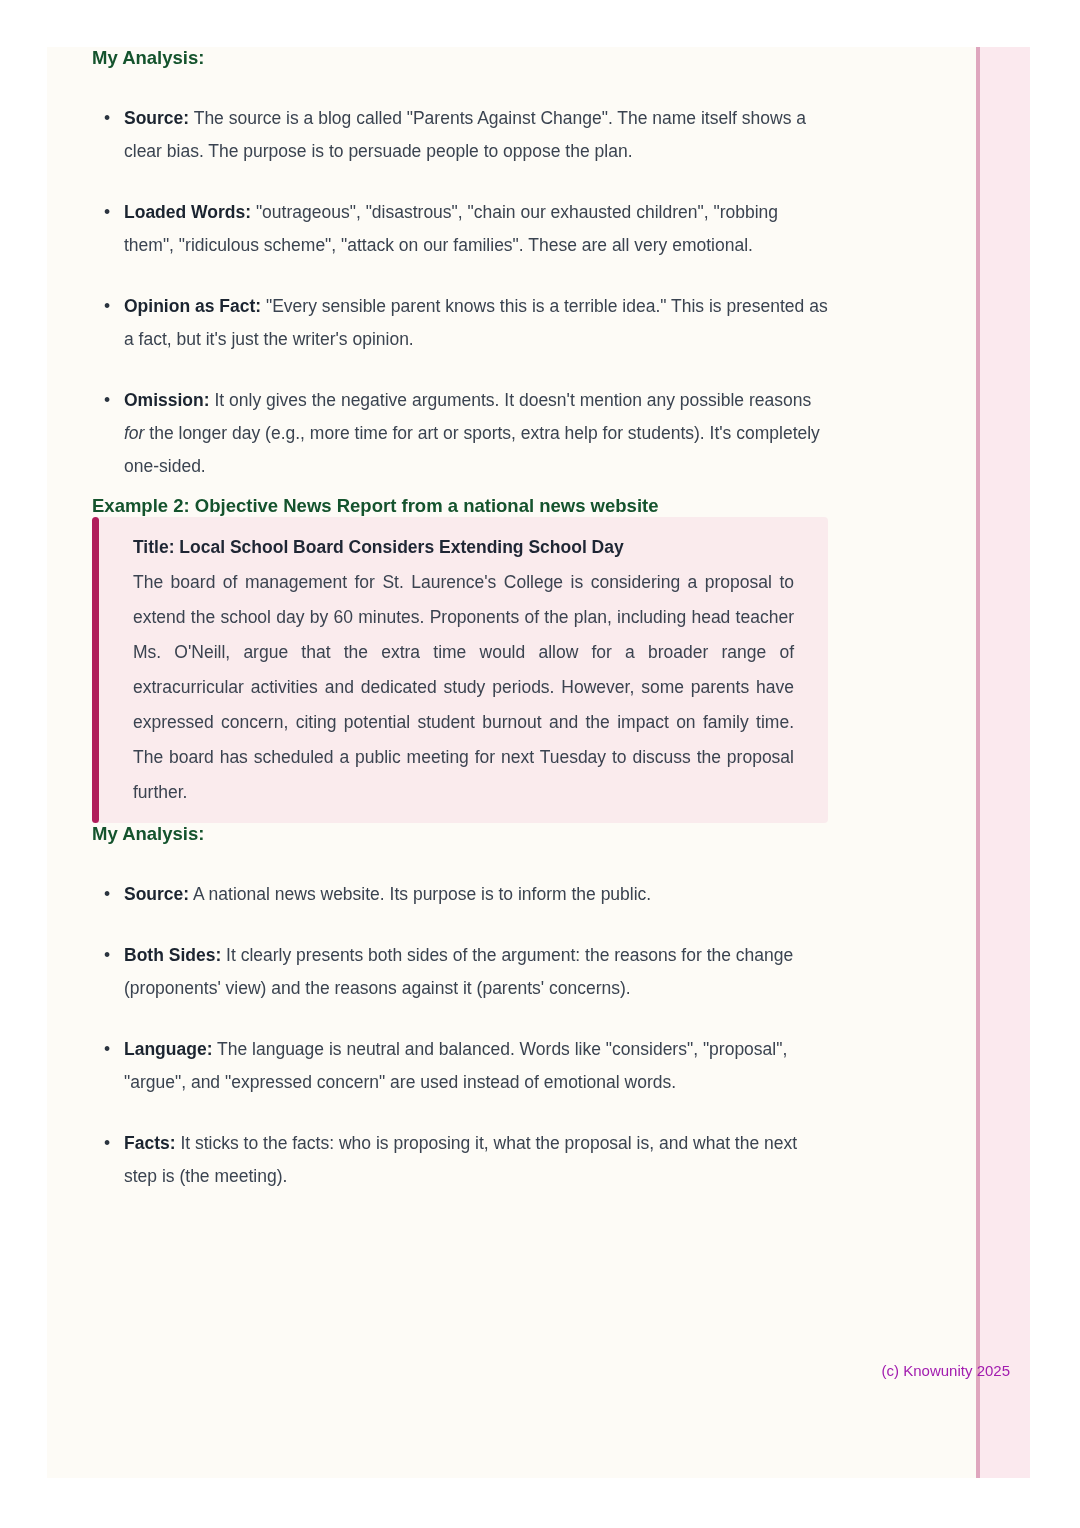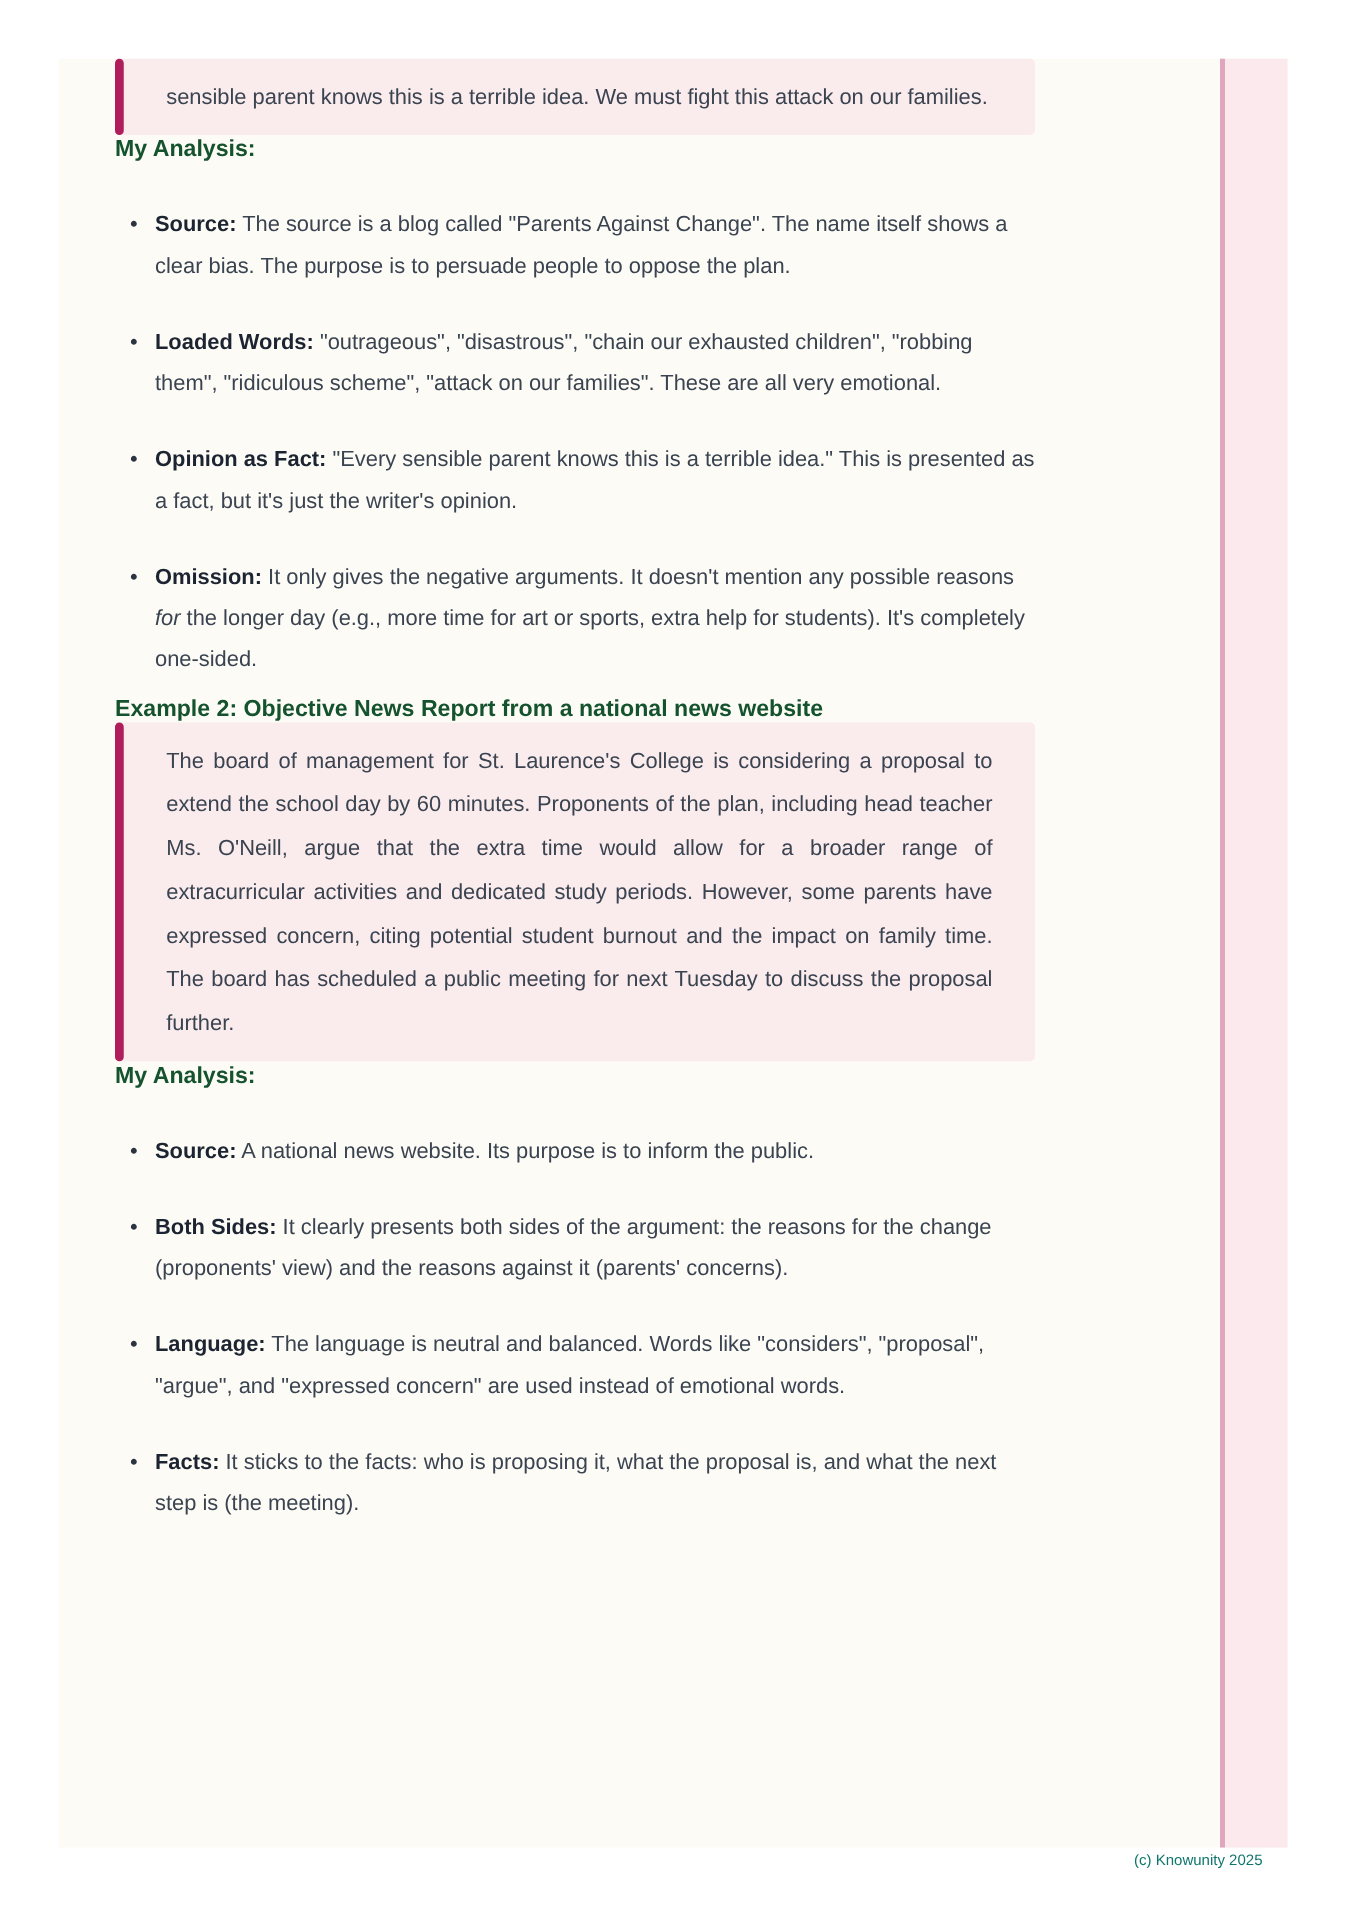--- a/index.html
+++ b/index.html
@@ -98,40 +98,37 @@
     top: 0;
     color: #2B3440;
   }
   .item-label {
     font-weight: bold;
     color: #1B2430;
   }
   .italic { font-style: italic; }
   .watermark {
     position: absolute;
-    top: 1479px;
+    top: 1362px;
     right: 70px;
-    font-size: 12px;
+    font-size: 15px;
     line-height: 18px;
-    color: #0f766e;
+    color: #a21caf;
     z-index: 5;
   }
 </style>
 </head>
 <body>
 
 <div class="canvas">
   <div class="page">
     <div class="edge-stripe"></div>
 
     <div class="content">
 
-      <blockquote class="quote q1">
-        <span>sensible parent knows this is a terrible idea. We must fight this attack on our families.</span>
-      </blockquote>
 
       <h3 class="section-heading h-analysis-1">My Analysis:</h3>
 
       <ul class="analysis-list">
         <li>
           <span class="item-label">Source:</span><span> The source is a blog called "Parents Against Change". The name itself shows a clear bias. The purpose is to persuade people to oppose the plan.</span>
         </li>
         <li>
           <span class="item-label">Loaded Words:</span><span> "outrageous", "disastrous", "chain our exhausted children", "robbing them", "ridiculous scheme", "attack on our families". These are all very emotional.</span>
         </li>
@@ -139,20 +136,21 @@
           <span class="item-label">Opinion as Fact:</span><span> "Every sensible parent knows this is a terrible idea." This is presented as a fact, but it's just the writer's opinion.</span>
         </li>
         <li>
           <span class="item-label">Omission:</span><span> It only gives the negative arguments. It doesn't mention any possible reasons </span><span class="italic">for</span><span> the longer day (e.g., more time for art or sports, extra help for students). It's completely one-sided.</span>
         </li>
       </ul>
 
       <h3 class="section-heading h-example-2">Example 2: Objective News Report from a national news website</h3>
 
       <blockquote class="quote q2">
+        <div class="quote-title">Title: Local School Board Considers Extending School Day</div>
         <div>The board of management for St. Laurence's College is considering a proposal to extend the school day by 60 minutes. Proponents of the plan, including head teacher Ms. O'Neill, argue that the extra time would allow for a broader range of extracurricular activities and dedicated study periods. However, some parents have expressed concern, citing potential student burnout and the impact on family time. The board has scheduled a public meeting for next Tuesday to discuss the proposal further.</div>
       </blockquote>
 
       <h3 class="section-heading h-analysis-2">My Analysis:</h3>
 
       <ul class="analysis-list">
         <li>
           <span class="item-label">Source:</span><span> A national news website. Its purpose is to inform the public.</span>
         </li>
         <li>

